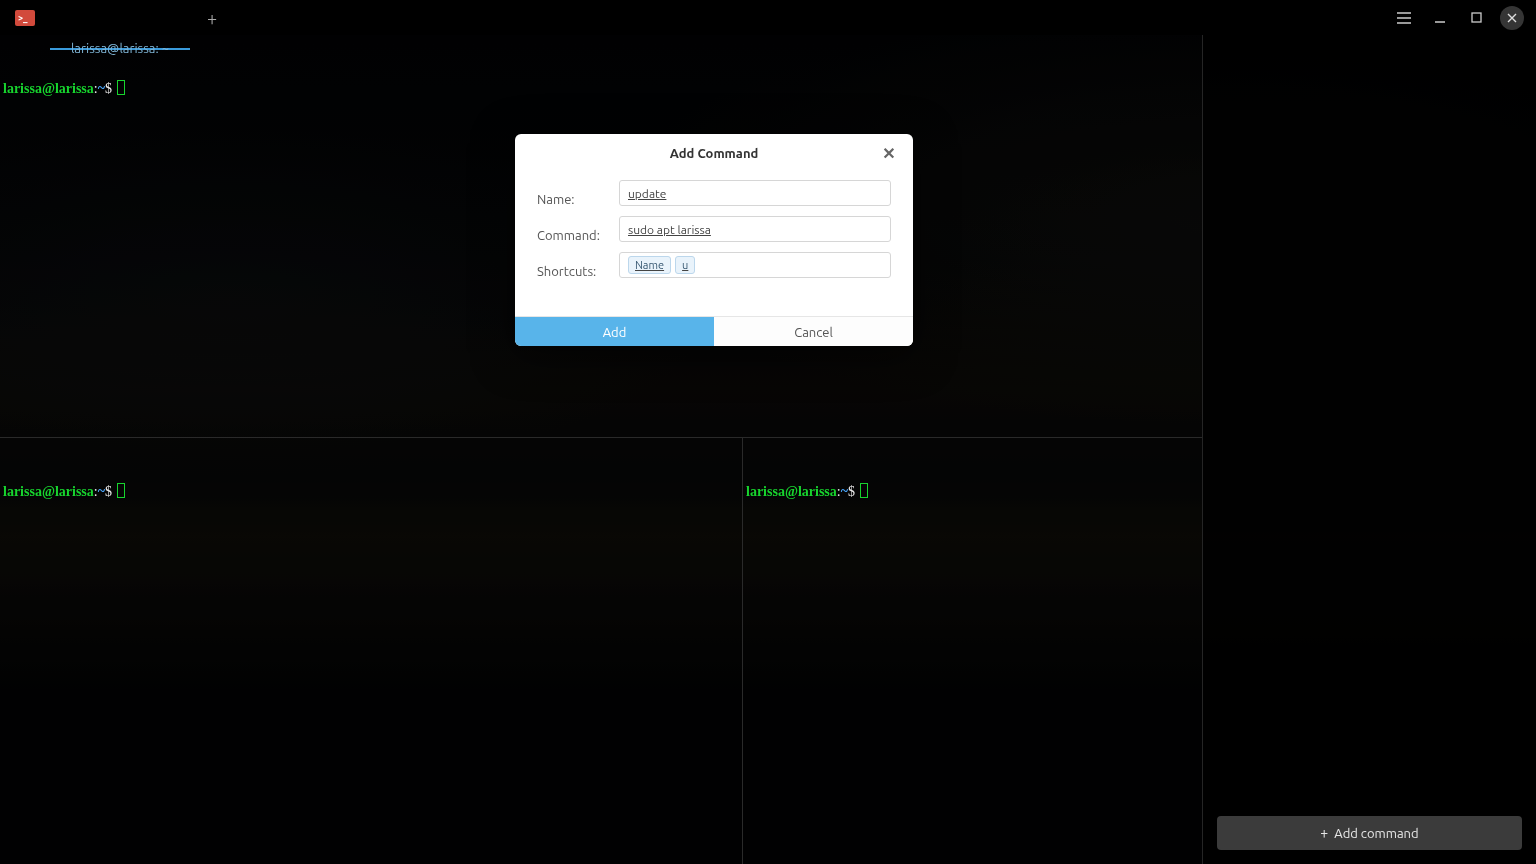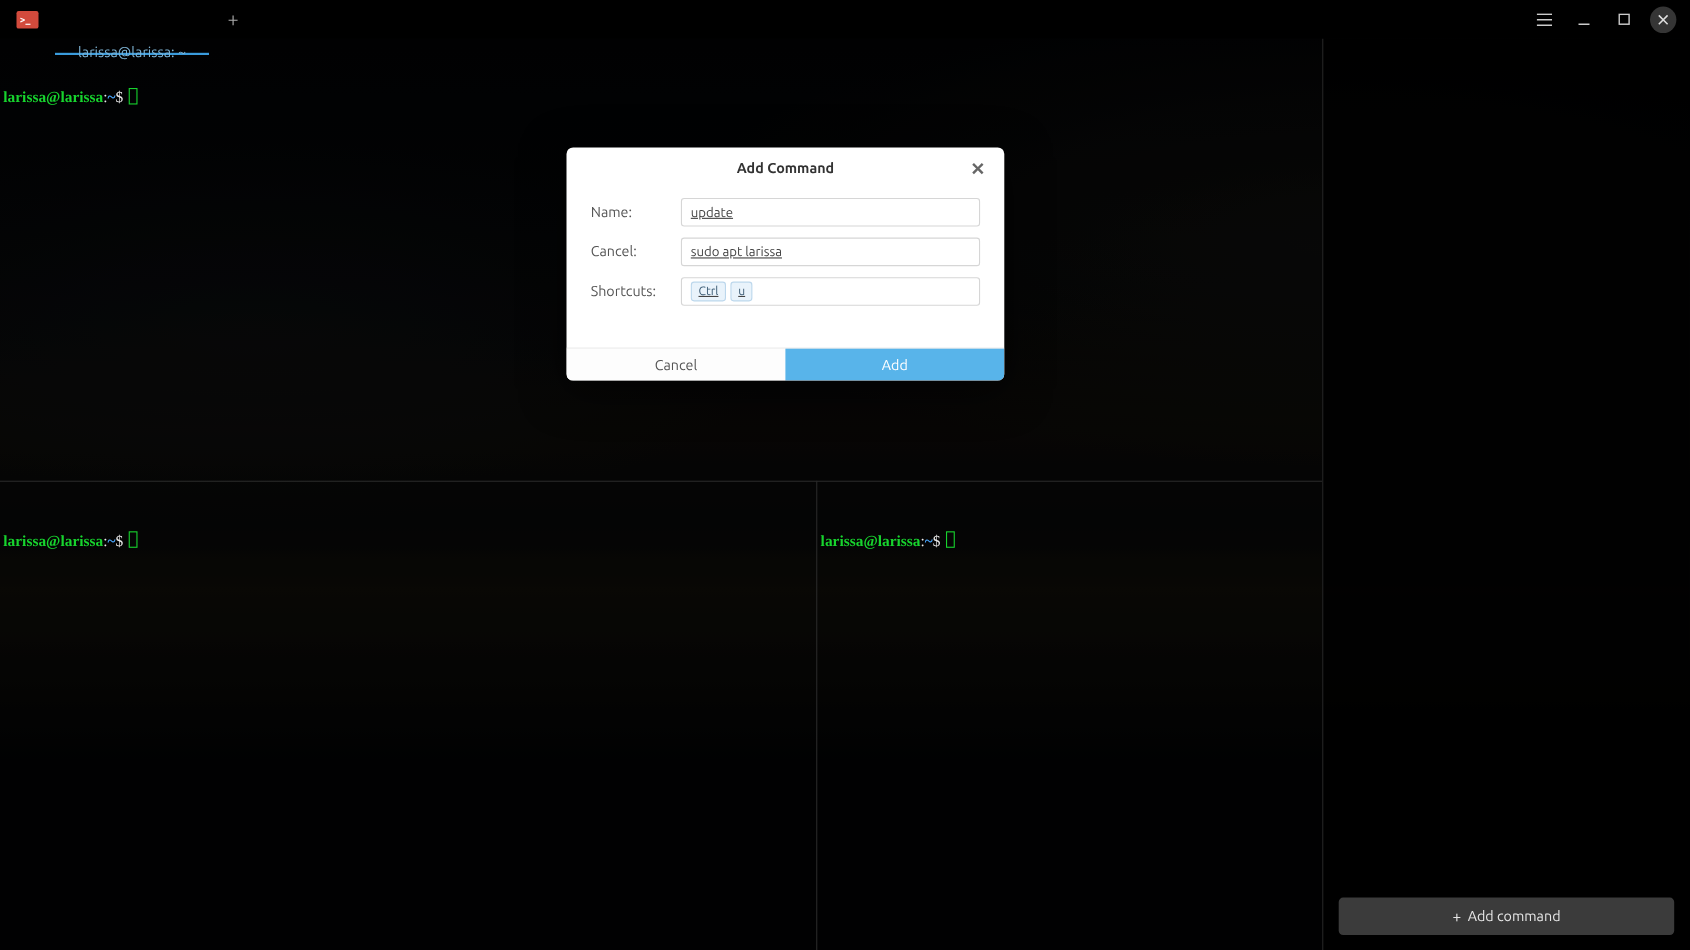--- a/index.html
+++ b/index.html
@@ -132,21 +132,21 @@
     position:relative;
     font-weight:600; font-size:13px; color:#333;
   }
   .dialog-close {
     position:absolute; right:10px; top:0; height:38px; width:28px;
     display:flex; align-items:center; justify-content:center;
     color:#666; font-size:16px;
   }
   .dialog-body { padding: 8px 22px 28px 22px; }
   .form-row {
-    display:flex; align-items:center;
+    display:flex; align-items:flex-end;
     margin-bottom: 10px;
   }
   .form-label { width: 82px; font-size:13px; color:#555; }
   .form-input {
     flex:1;
     height:26px;
     border:1px solid #d6d6d6; border-radius:3px;
     background:#fff;
     padding: 0 8px;
     font-size:12px; color:#444;
@@ -246,36 +246,36 @@
   <div class="dialog-body">
 
     <div class="form-row">
       <div class="form-label">Name:</div>
       <div class="form-input">
         <span>update</span>
       </div>
     </div>
 
     <div class="form-row">
-      <div class="form-label">Cancel:</div>
+      <div class="form-label">Command:</div>
       <div class="form-input">
         <span>sudo apt larissa</span>
       </div>
     </div>
 
     <div class="form-row">
       <div class="form-label">Shortcuts:</div>
       <div class="form-input">
-        <span class="key-chip">Ctrl</span>
+        <span class="key-chip">Name</span>
         <span class="key-chip">u</span>
       </div>
     </div>
 
   </div>
   <div class="dialog-footer">
+    <div class="dbtn add">
+      <span>Add</span>
+    </div>
     <div class="dbtn cancel">
       <span>Cancel</span>
     </div>
-    <div class="dbtn add">
-      <span>Add</span>
-    </div>
   </div>
 </div>
 
 </body></html>

